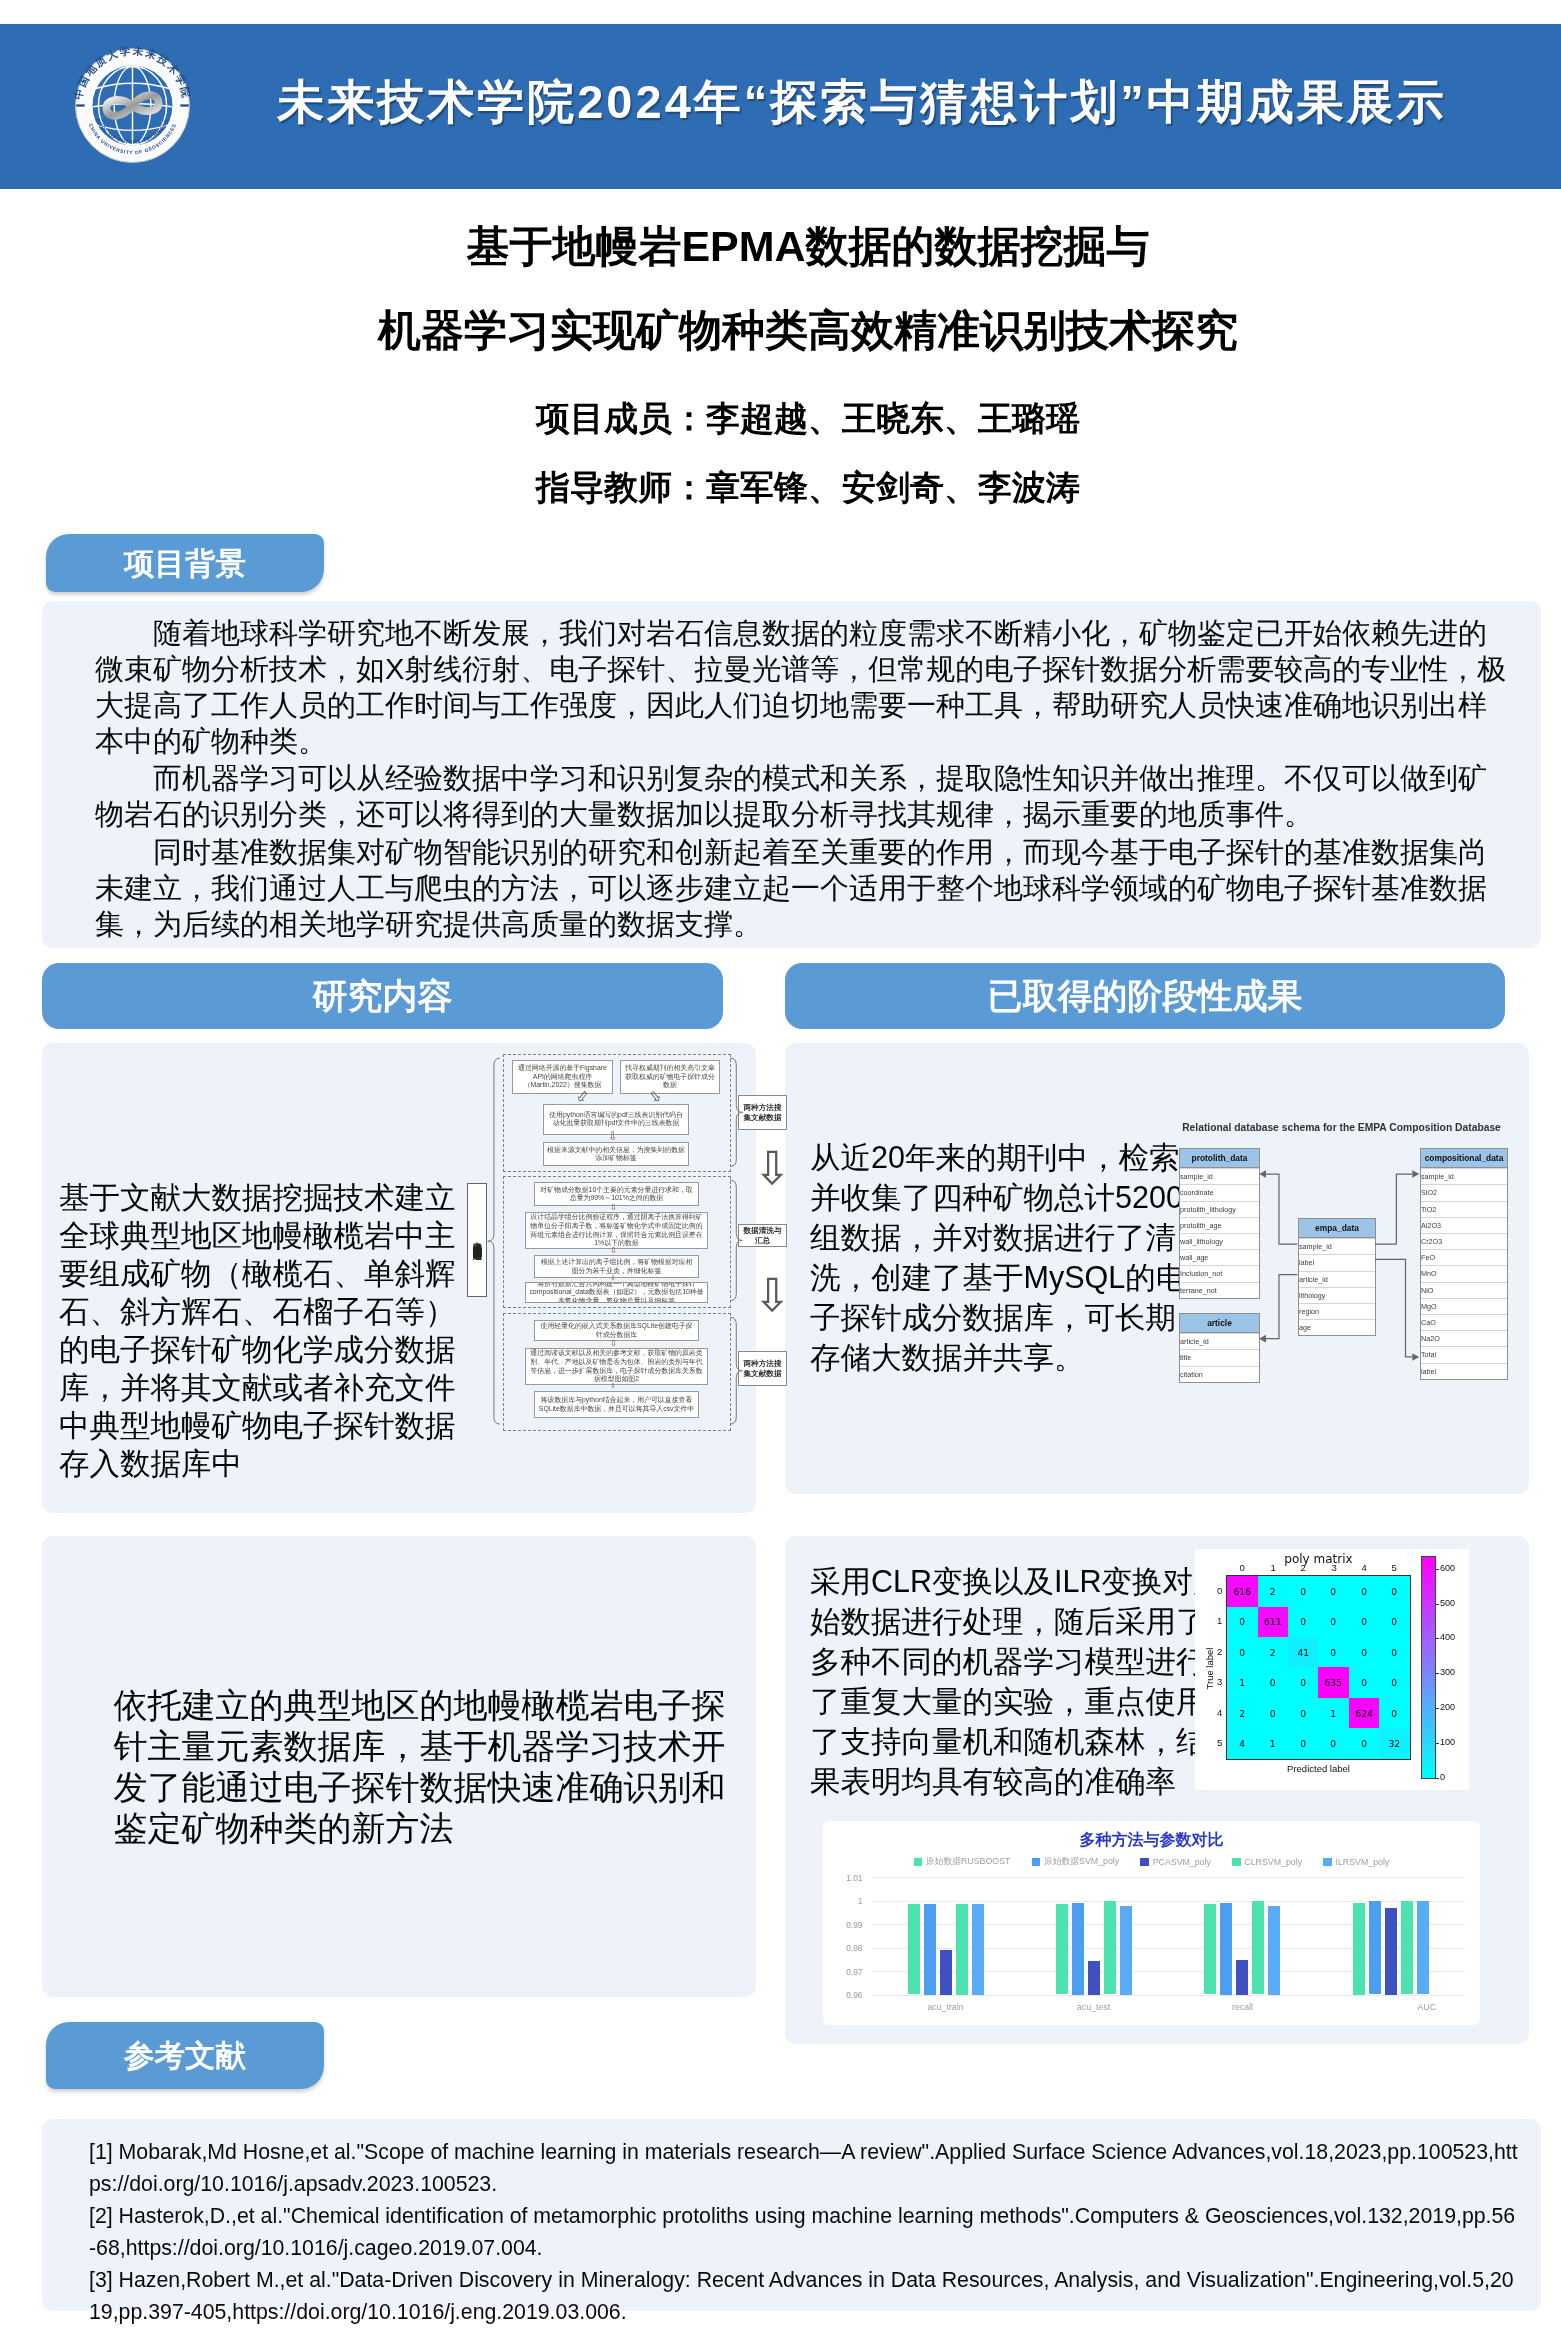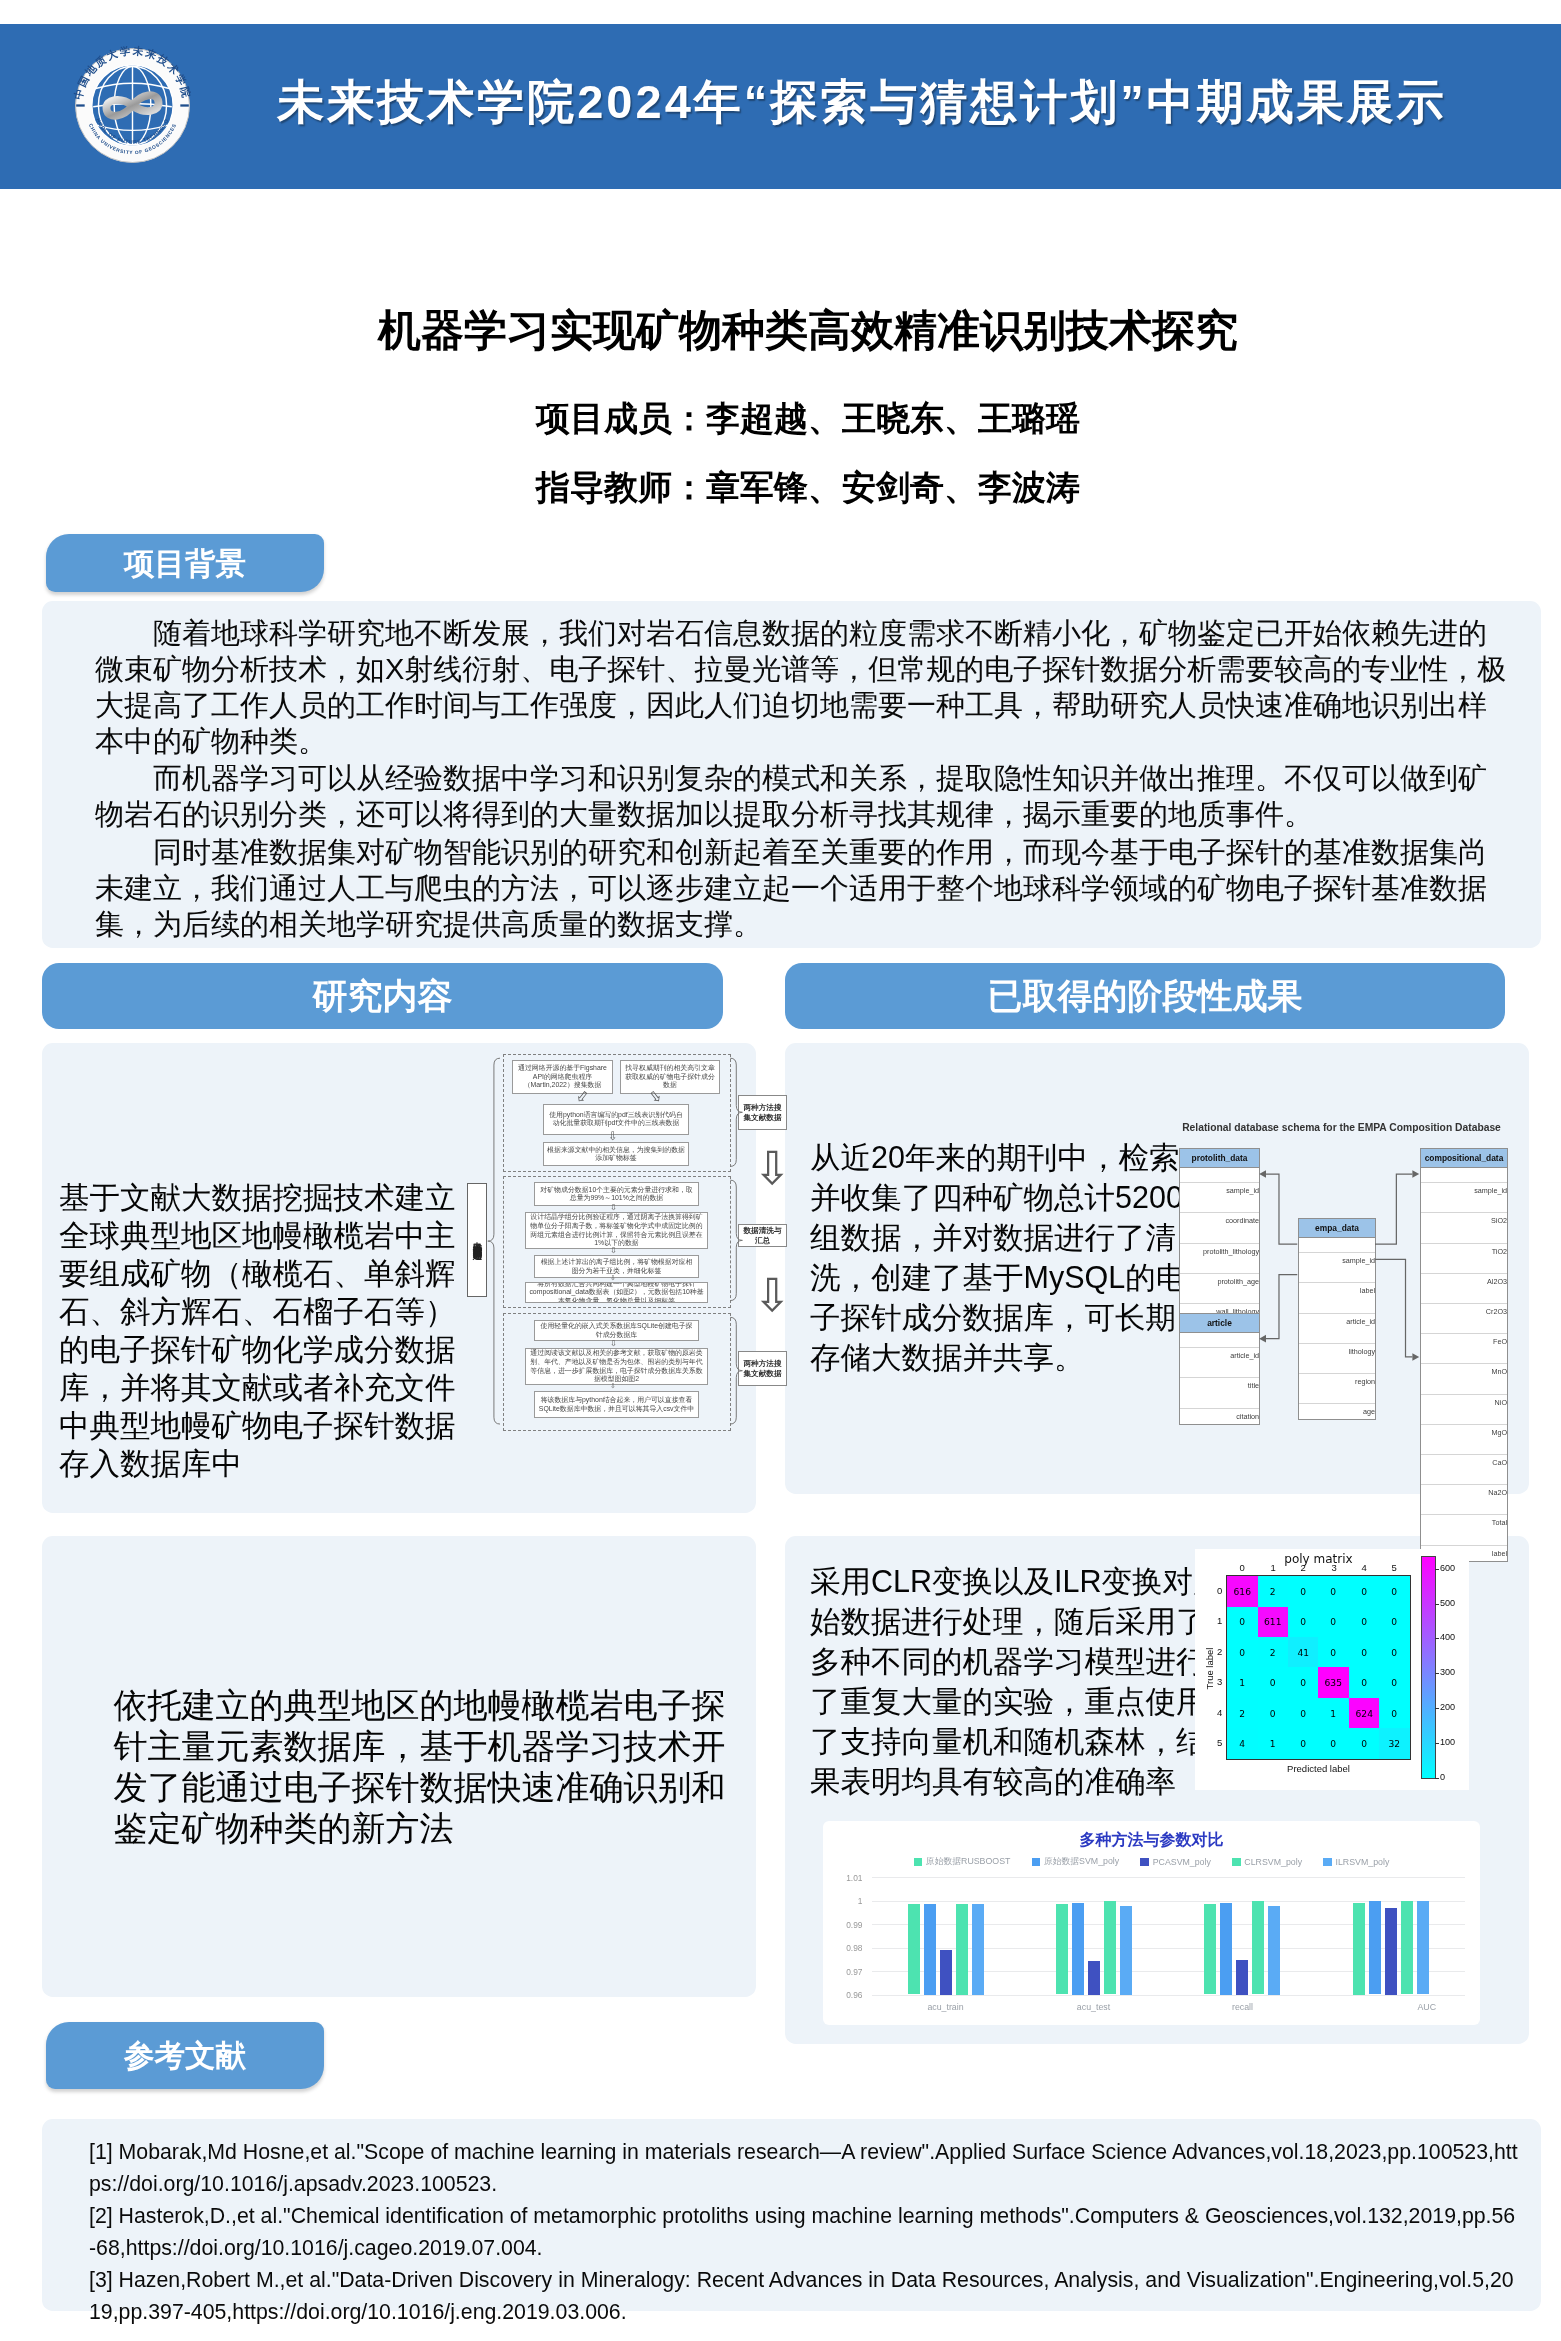--- a/index.html
+++ b/index.html
@@ -57,22 +57,22 @@
   .vlabel{position:absolute;left:467px;top:1183px;width:20px;height:114px;background:#fff;
           border:0.8px solid #666;writing-mode:vertical-rl;text-orientation:upright;
           font-size:9.1px;font-weight:700;letter-spacing:0.8px;color:#222;
           display:flex;align-items:center;justify-content:center;box-sizing:border-box;}
   
   .schema-title{position:absolute;left:1180px;top:1122px;width:323px;text-align:center;
                 font-size:10.3px;font-weight:700;color:#333;}
   .dbtable{position:absolute;border:0.8px solid #8f8f8f;background:#fff;box-sizing:border-box;}
   .dbtable .hd{background:#9cc3e8;font-weight:700;font-size:8.4px;color:#111;height:18.3px;
                line-height:18.3px;text-align:center;border-bottom:0.8px solid #8f8f8f;}
-  .dbtable .cell{font-size:7.2px;color:#3c3c3c;height:15.2px;line-height:15.2px;text-align:right;
-                 border-top:0.8px solid #d5d5d5;margin-top:14px;}
+  .dbtable .cell{font-size:7.2px;color:#3c3c3c;height:15.2px;line-height:15.2px;text-align:left;
+                 border-top:0.8px solid #d5d5d5;}
   .dbtable .cell:first-of-type{border-top:none;}
   
   .card{position:absolute;background:#fff;}
   #cmatrix{left:1195px;top:1549px;width:274px;height:241px;}
   #barchart{left:823px;top:1821px;width:657px;height:204px;border-radius:6.1px;}
   .cm-title{position:absolute;left:32px;top:3px;width:183px;text-align:center;
             font-size:12px;color:#111;font-family:"DejaVu Sans",sans-serif;}
   .cm-xt{position:absolute;width:30.5px;text-align:center;top:13px;font-size:9.5px;color:#111;}
   .cm-yt{position:absolute;left:6.1px;width:21.3px;text-align:right;font-size:9.5px;color:#111;}
   .cm-plot{position:absolute;left:32px;top:27.4px;width:183px;height:183px;outline:0.8px solid #333;text-align:right;}
@@ -131,20 +131,21 @@
       </text>
       <text font-size="7.5" font-weight="bold" fill="#1f4e8c" letter-spacing="1">
         <textPath href="#arcB2" startOffset="50%" text-anchor="middle">CHINA UNIVERSITY OF GEOSCIENCES</textPath>
       </text>
       <line x1="14" y1="100" x2="27" y2="100" stroke="#1f4e8c" stroke-width="3.5"></line>
       <line x1="173" y1="100" x2="186" y2="100" stroke="#1f4e8c" stroke-width="3.5"></line>
     </svg>
     <div class="banner-title">未来技术学院2024年“探索与猜想计划”中期成果展示</div>
   </div>
 
+  <div class="ptitle t1">基于地幔岩EPMA数据的数据挖掘与</div>
   <div class="ptitle t2">机器学习实现矿物种类高效精准识别技术探究</div>
   <div class="ptitle members">项目成员：李超越、王晓东、王璐瑶</div>
   <div class="ptitle advisors">指导教师：章军锋、安剑奇、李波涛</div>
 
   <div class="tab tab-bg">项目背景</div>
   <div class="panel panel-bg">
     <div class="inner">
       <p>随着地球科学研究地不断发展，我们对岩石信息数据的粒度需求不断精小化，矿物鉴定已开始依赖先进的微束矿物分析技术，如X射线衍射、电子探针、拉曼光谱等，但常规的电子探针数据分析需要较高的专业性，极大提高了工作人员的工作时间与工作强度，因此人们迫切地需要一种工具，帮助研究人员快速准确地识别出样本中的矿物种类。</p>
       <p>而机器学习可以从经验数据中学习和识别复杂的模式和关系，提取隐性知识并做出推理。不仅可以做到矿物岩石的识别分类，还可以将得到的大量数据加以提取分析寻找其规律，揭示重要的地质事件。</p>
       <p>同时基准数据集对矿物智能识别的研究和创新起着至关重要的作用，而现今基于电子探针的基准数据集尚未建立，我们通过人工与爬虫的方法，可以逐步建立起一个适用于整个地球科学领域的矿物电子探针基准数据集，为后续的相关地学研究提供高质量的数据支撑。</p>

